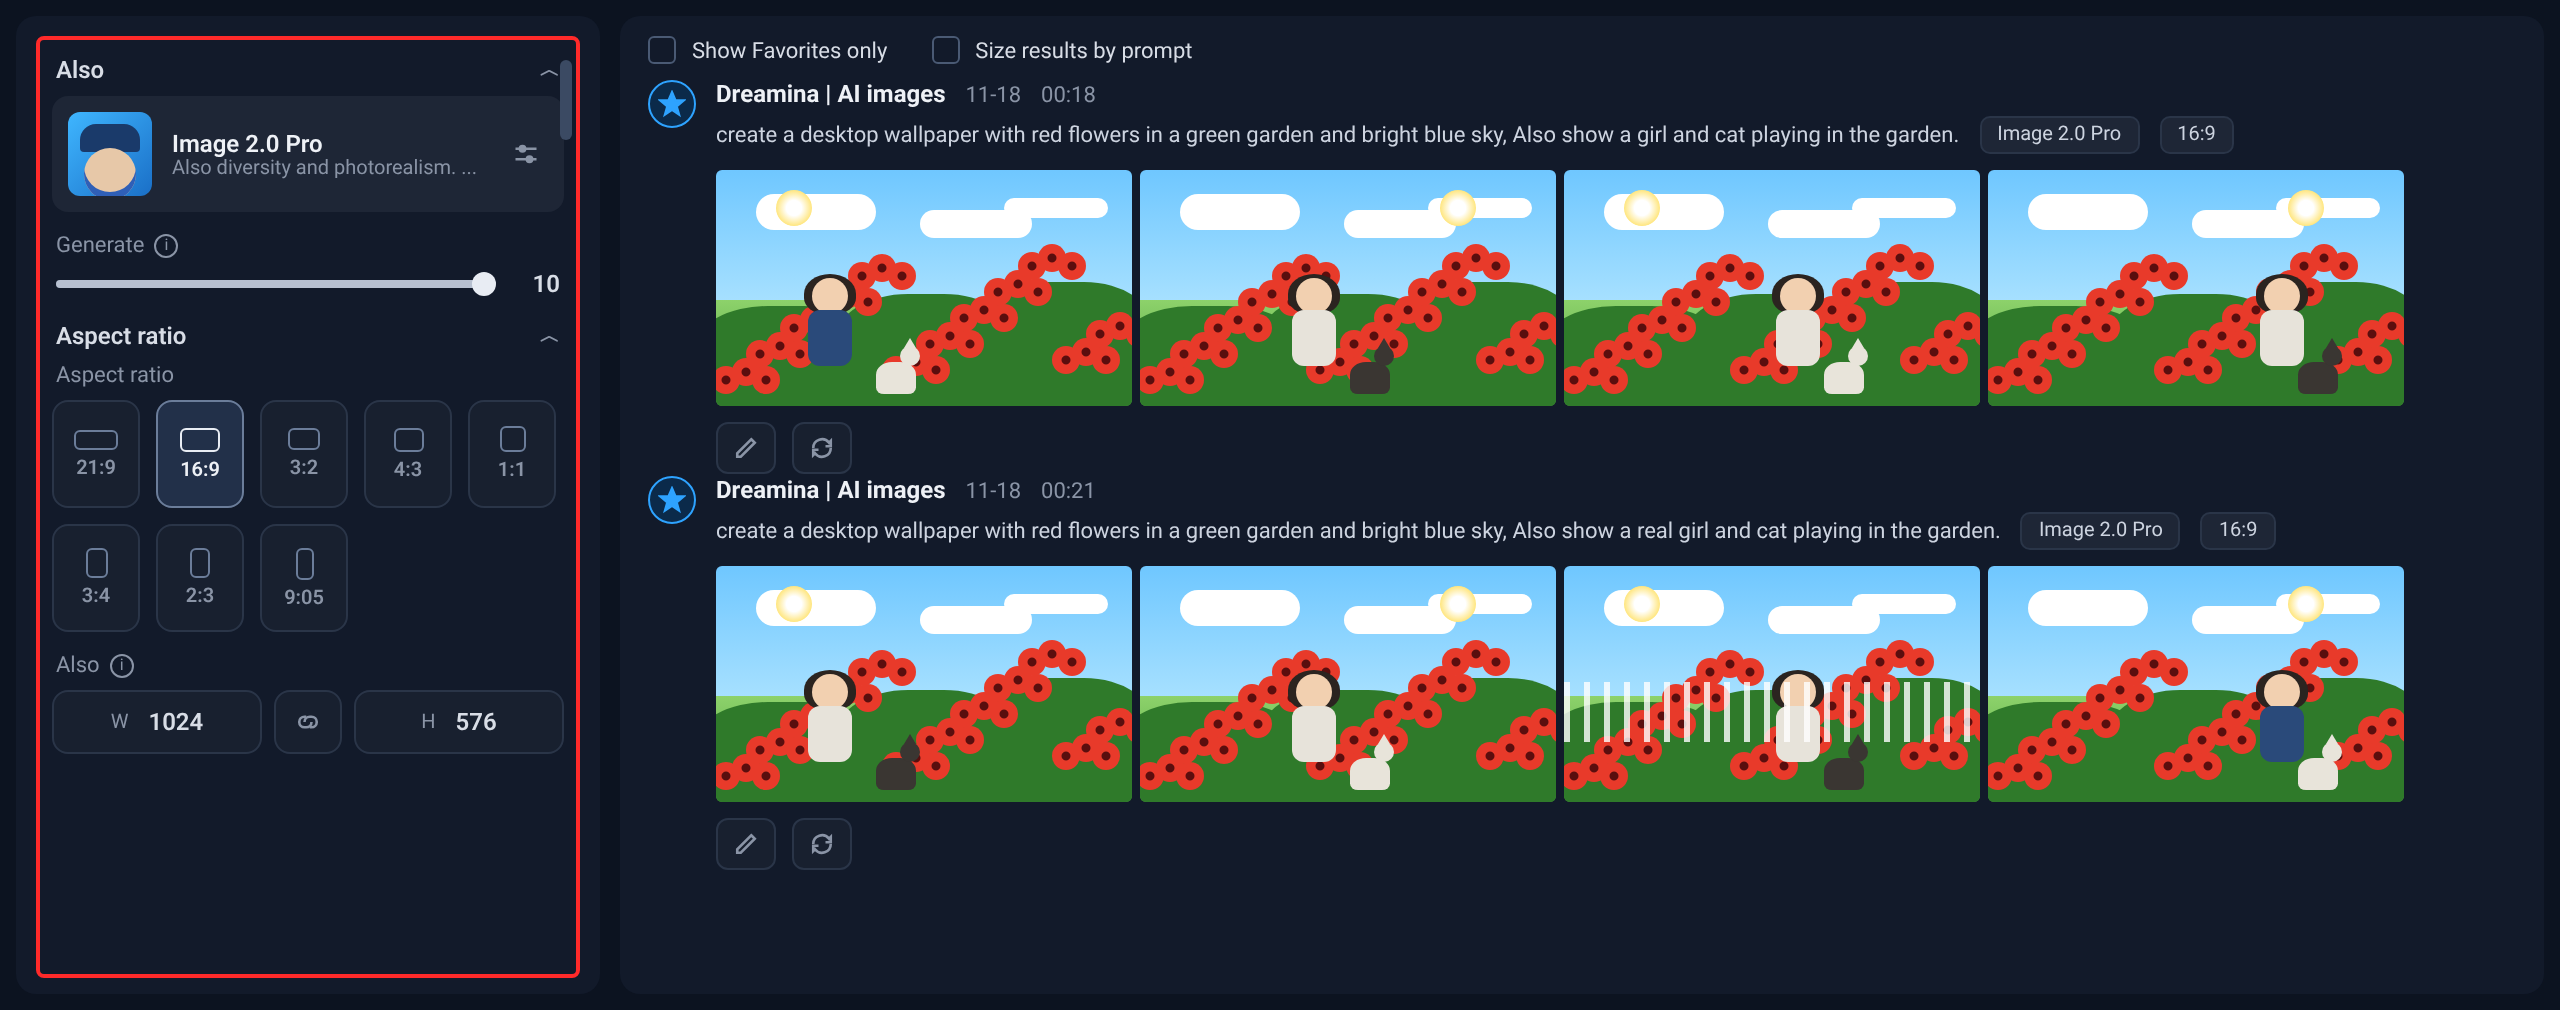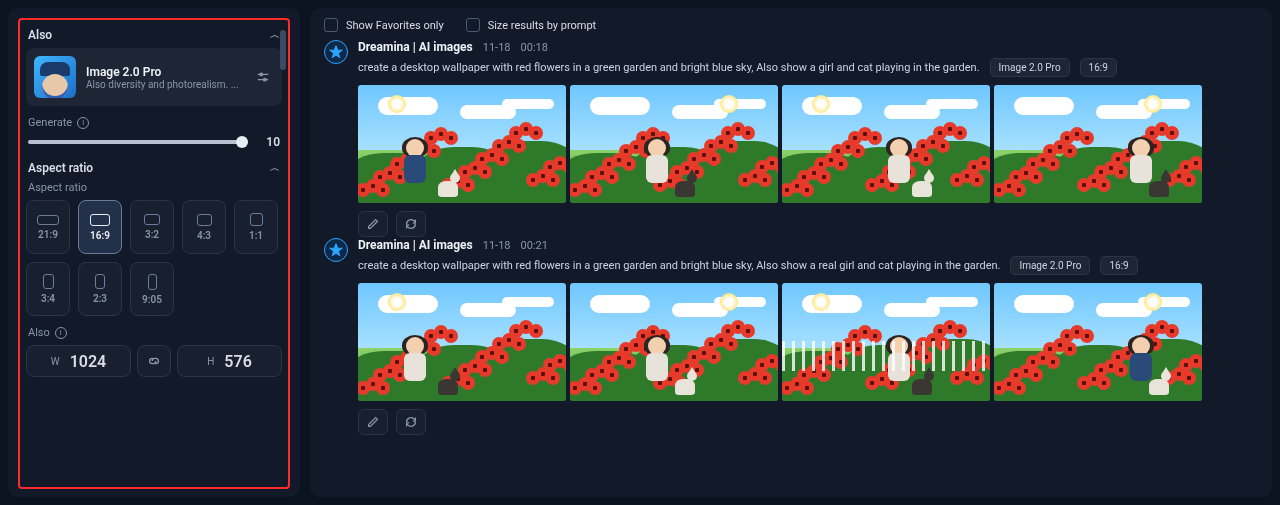--- a/index.html
+++ b/index.html
@@ -40,21 +40,21 @@
   .aspect-grid{display:flex;flex-wrap:wrap;gap:8px;margin:2px 0 10px;}
   .aspect-btn{width:44px;height:54px;background:var(--panel2);border:1px solid var(--border);border-radius:8px;display:flex;flex-direction:column;align-items:center;justify-content:center;gap:4px;cursor:pointer;}
   .aspect-btn.sel{border:1px solid #6b7d9a;background:#223049;}
   .aspect-shape{border:1.5px solid #6b7d9a;border-radius:3px;}
   .aspect-btn.sel .aspect-shape{border-color:#e8ecf3;}
   .aspect-label{font-size:10px;color:var(--muted);font-weight:600;}
   .aspect-btn.sel .aspect-label{color:#eef1f6;}
   .size-row{display:flex;align-items:center;gap:6px;margin-top:4px;}
   .size-box{flex:1;background:var(--panel2);border:1px solid var(--border);border-radius:8px;height:32px;display:flex;align-items:center;justify-content:center;gap:10px;}
   .size-letter{font-size:10px;color:var(--muted);}
-  .size-val{font-size:16px;font-weight:600;}
+  .size-val{font-size:12px;font-weight:600;}
   .link-box{width:34px;height:32px;background:var(--panel2);border:1px solid var(--border);border-radius:8px;display:flex;align-items:center;justify-content:center;color:var(--muted);}
   .gen-wrap{margin-top:8px;border:2px solid var(--highlight);border-radius:6px;padding:3px;position:relative;}
   .gen-btn{width:100%;height:30px;background:var(--accent);color:#06131a;border:none;border-radius:6px;font-size:12px;font-weight:700;display:flex;align-items:center;justify-content:center;gap:6px;cursor:pointer;}
   .tryfree{position:absolute;right:6px;top:-2px;font-size:9px;color:#c7cfdd;background:#000e16;padding:1px 4px;border-radius:2px;}
   .lightning{width:12px;height:12px;border-radius:50%;background:#06131a;color:var(--accent);display:inline-flex;align-items:center;justify-content:center;font-size:8px;}
 
   .main{flex:1;background:var(--panel);border-radius:10px;padding:10px 14px;display:flex;flex-direction:column;overflow:hidden;}
   .filters{display:flex;align-items:flex-end;gap:22px;margin-bottom:8px;}
   .chk{display:flex;align-items:center;gap:8px;font-size:11px;color:var(--text);}
   .chkbox{width:14px;height:14px;border:1.5px solid #4a5a74;border-radius:3px;}

